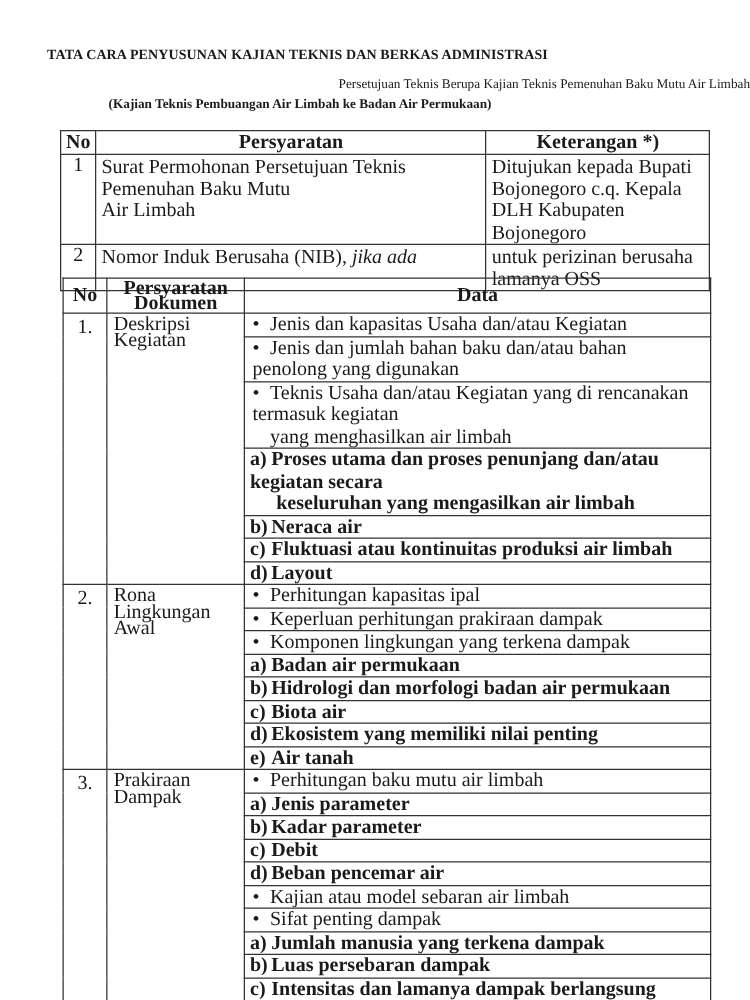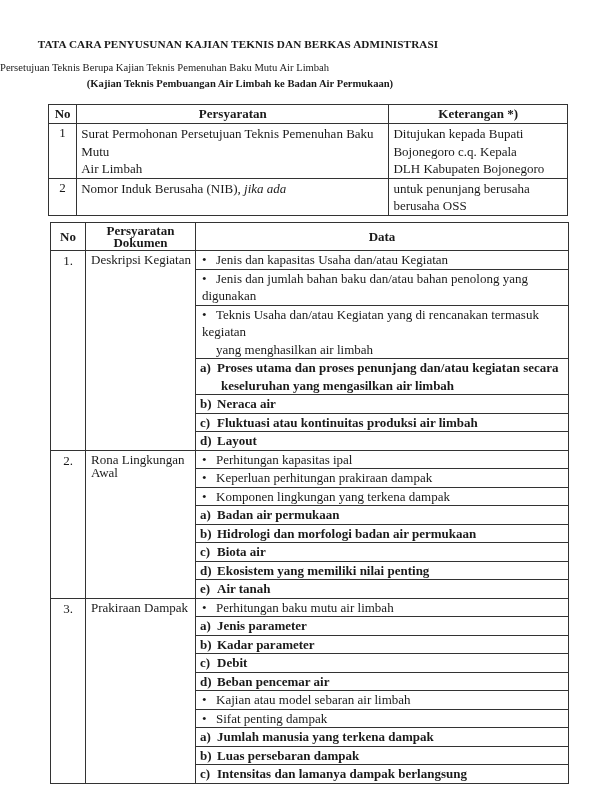--- a/index.html
+++ b/index.html
@@ -1,21 +1,21 @@
 <!DOCTYPE html>
 <html><head>
   <meta charset="utf-8">
   <style>
     html, body { margin: 0; padding: 0; background: #ffffff; }
     body { width: 600px; height: 800px; overflow: hidden; font-family: "Liberation Serif", "DejaVu Serif", serif; color: #1a1a1a; position: relative; }
     .title { position: absolute; top: 38px; left: 0; width: 476px; text-align: center; font-weight: bold; font-size: 11.2px; letter-spacing: 0.1px; }
-    .subtitle { position: absolute; top: 62px; left: 0; width: 600px; text-align: left; font-size: 10.6px; }
+    .subtitle { position: absolute; top: 62px; left: 0; width: 600px; text-align: right; font-size: 10.6px; }
     .subtitle2 { position: absolute; top: 78px; left: 0; width: 480px; text-align: center; font-size: 10.6px; font-weight: bold; }
 
-    table { border-collapse: collapse; position: absolute; font-size: 13px; }
+    table { border-collapse: collapse; position: absolute; font-size: 16px; }
     td, th { border: 1px solid #333; vertical-align: top; padding: 0; }
 
     
     #t1 { top: 104px; left: 48px; width: 520px; }
     #t1 th { font-weight: bold; height: 18px; vertical-align: middle; text-align: center; border-width: 1.3px; }
     #t1 td { line-height: 17.5px; padding: 1px 4px 0 4px; }
     #t1 td.no { text-align: center; width: 26px; padding: 0; }
     #t1 .c-req { width: 298px; }
     #t1 .c-ket { width: 170px; }
     #t1 { border: 1.6px solid #333; }
@@ -57,22 +57,22 @@
     <td>
       <span class="blk">Ditujukan kepada Bupati</span>
       <span class="blk">Bojonegoro c.q. Kepala</span>
       <span class="blk">DLH Kabupaten Bojonegoro</span>
     </td>
   </tr>
   <tr>
     <td class="no">2</td>
     <td><span>Nomor Induk Berusaha (NIB), </span><i>jika ada</i></td>
     <td>
-      <span class="blk">untuk penunjang berusaha</span>
-      <span class="blk">berusaha OSS</span>
+      <span class="blk">untuk perizinan berusaha</span>
+      <span class="blk">lamanya OSS</span>
     </td>
   </tr>
 </tbody>
   </table>
 
 <table id="t2">
   <thead>
     <tr>
       <th>No</th>
       <th>

